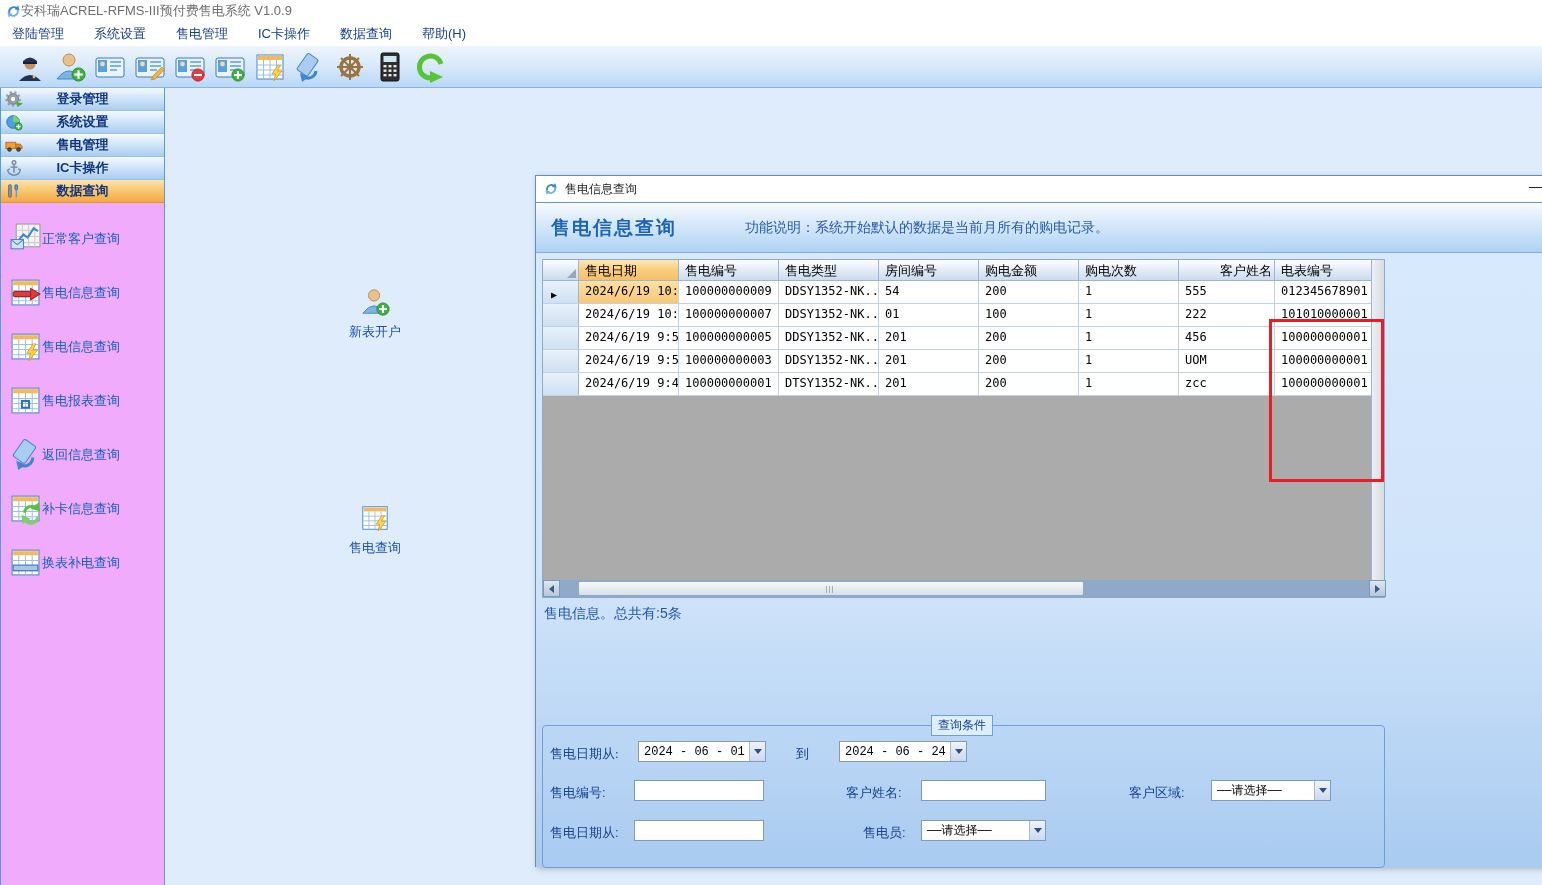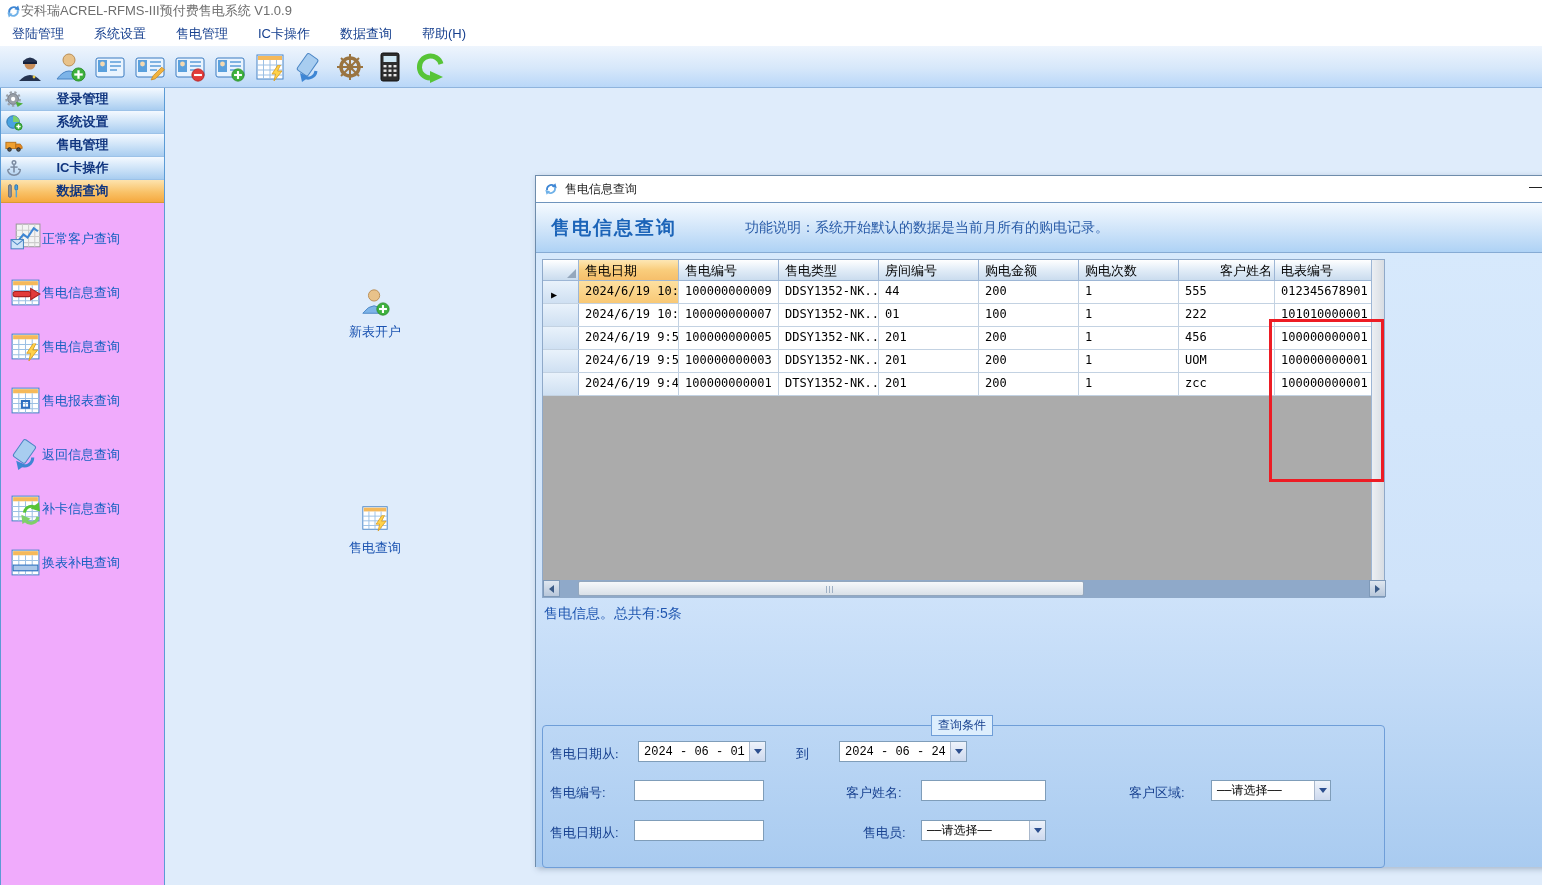--- a/index.html
+++ b/index.html
@@ -394,21 +394,21 @@
             <div class="gcell ghead" style="width: 100px;">购电次数</div>
             <div class="gcell ghead" style="width: 96px; text-align: right;">客户姓名</div>
             <div class="gcell ghead" style="width: 98px;">电表编号</div>
           </div>
         <div id="grid-rows">
             <div class="grow">
               <div class="gcell gsel" style="width: 36px;"><span class="rowarrow">▶</span></div>
               <div class="gcell gdata hl-cell" style="width: 100px;">2024/6/19 10:15</div>
               <div class="gcell gdata" style="width: 100px;">100000000009</div>
               <div class="gcell gdata" style="width: 100px;">DDSY1352-NK...</div>
-              <div class="gcell gdata" style="width: 100px;">44</div>
+              <div class="gcell gdata" style="width: 100px;">54</div>
               <div class="gcell gdata" style="width: 100px;">200</div>
               <div class="gcell gdata" style="width: 100px;">1</div>
               <div class="gcell gdata" style="width: 96px;">555</div>
               <div class="gcell gdata" style="width: 98px;">012345678901</div>
             </div>
             <div class="grow">
               <div class="gcell gsel" style="width: 36px;"></div>
               <div class="gcell gdata" style="width: 100px;">2024/6/19 10:04</div>
               <div class="gcell gdata" style="width: 100px;">100000000007</div>
               <div class="gcell gdata" style="width: 100px;">DDSY1352-NK...</div>

